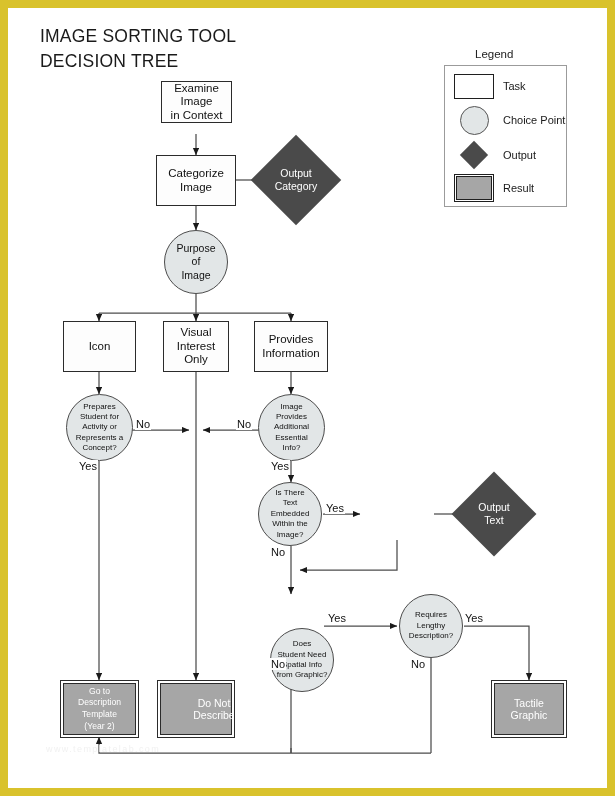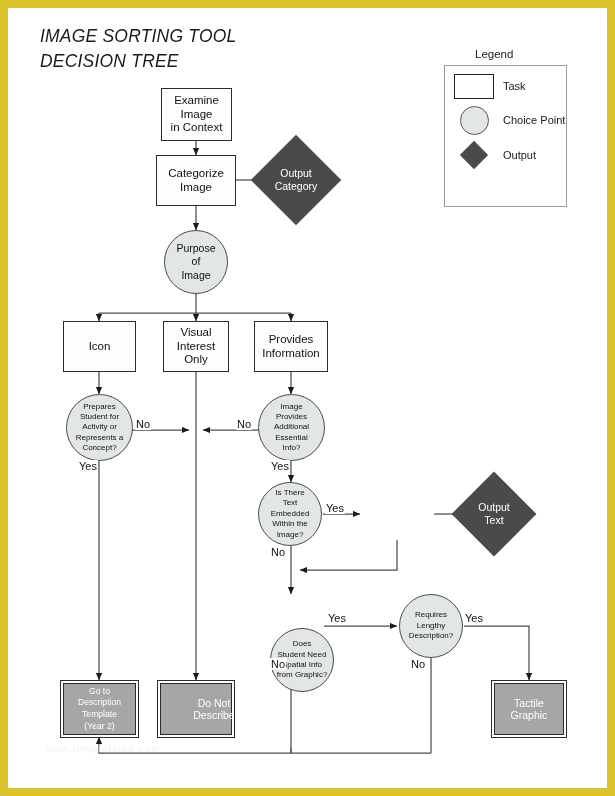--- a/index.html
+++ b/index.html
@@ -234,21 +234,21 @@
 
         <path d="M283,650 L283,745"></path>
 
         <path d="M423,650 L423,745"></path>
 
         <path d="M423,745 L91,745 L91,729" marker-end="url(#ah)"></path>
         <path d="M283,745 L283,740"></path>
       </g>
     </svg>
 
-    <div class="title" style="white-space: pre-line; font-style: italic;">IMAGE SORTING TOOL
+    <div class="title" style="white-space: pre-line;">IMAGE SORTING TOOL
 DECISION TREE</div>
 
     <div id="legend-title">Legend</div>
     <div id="legend-box">
       <div class="legend-row" style="top:37px;">
         <div class="legend-swatch-cell">
           <div class="sw-choice"></div>
         </div>
         <div class="legend-text">Choice Point</div>
       </div>
@@ -257,23 +257,29 @@
           <div class="sw-task"></div>
         </div>
         <div class="legend-text">Task</div>
       </div>
       <div class="legend-row" style="top:72px;">
         <div class="legend-swatch-cell">
           <div class="sw-diamond"></div>
         </div>
         <div class="legend-text">Output</div>
       </div>
+      <div class="legend-row" style="top:105px;">
+        <div class="legend-swatch-cell">
+          <div class="sw-result"></div>
+        </div>
+        <div class="legend-text">Result</div>
+      </div>
     </div>
 
-    <div class="node task" style="left: 153px; top: 80px; width: 71px; height: 53px; white-space: pre-line;">Examine
+    <div class="node task" style="left: 153px; top: 73px; width: 71px; height: 42px; white-space: pre-line;">Examine
 Image
 in Context</div>
 
     <div class="node task" style="left: 148px; top: 147px; width: 80px; height: 51px; white-space: pre-line;">Categorize
 Image</div>
 
     <div class="diamond-wrap" style="left:256px; top:140px; width:64px; height:64px;">
       <div class="diamond"></div>
       <div class="diamond-label" style="white-space: pre-line;">Output
 Category</div>

